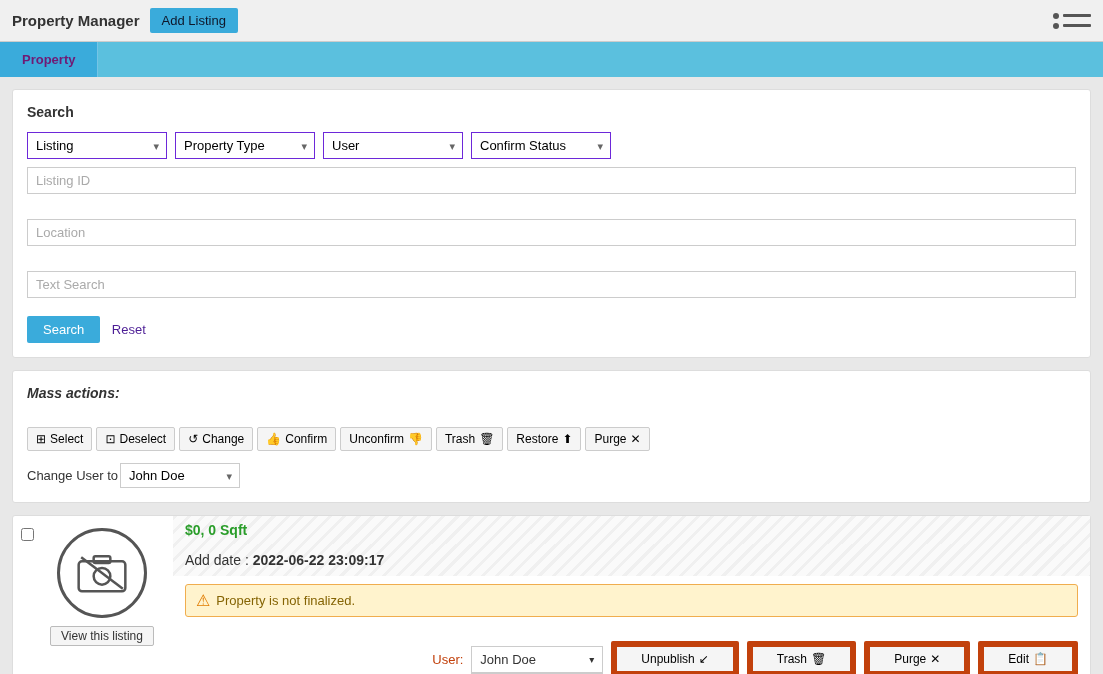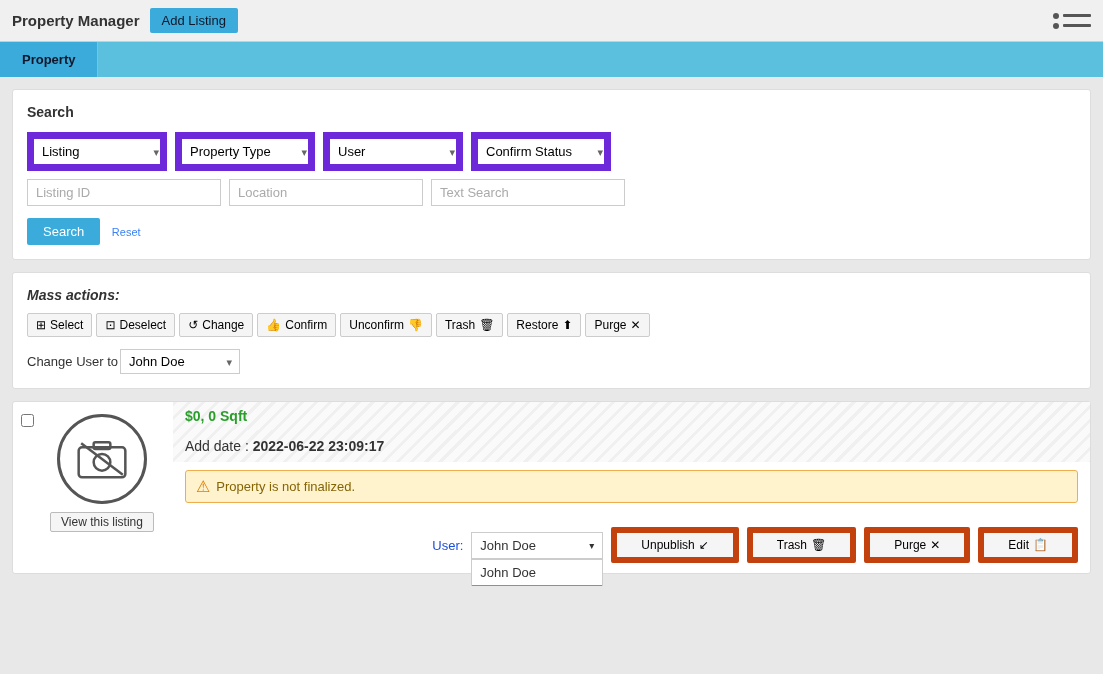--- a/index.html
+++ b/index.html
@@ -10,61 +10,61 @@
     .header-left { display: flex; align-items: center; gap: 10px; }
     .app-title { font-size: 15px; font-weight: bold; color: #333; }
     .add-listing-btn { background: #3aabdb; color: #0f172a; border: none; padding: 5px 12px; font-size: 13px; cursor: pointer; border-radius: 2px; }
     .header-right { display: flex; flex-direction: column; gap: 4px; }
     .hamburger-line { width: 28px; height: 3px; background: #555; border-radius: 1px; }
     .hamburger-dot { width: 6px; height: 6px; background: #555; border-radius: 50%; display: inline-block; }
     .hamburger-row { display: flex; align-items: center; gap: 4px; }
 
     
     .tab-bar { background: #5bc0de; padding: 0; }
-    .tab { display: inline-block; background: #3aabdb; color: #0f172a; padding: 10px 22px; font-size: 13px; font-weight: bold; border-right: 1px solid rgba(255,255,255,0.3); }
+    .tab { display: inline-block; background: #3aabdb; color: #701a75; padding: 10px 22px; font-size: 13px; font-weight: bold; border-right: 1px solid rgba(255,255,255,0.3); }
 
     
     .main { padding: 12px; }
 
     
     .panel { background: #fff; border: 1px solid #ddd; border-radius: 3px; margin-bottom: 12px; padding: 14px; }
     .panel-title { font-size: 14px; font-weight: bold; margin-bottom: 12px; }
 
     .search-row { display: flex; gap: 8px; margin-bottom: 8px; flex-wrap: wrap; }
     .select-wrapper { position: relative; }
-    .select-wrapper select { -webkit-appearance: none; appearance: none; padding: 5px 28px 5px 8px; border: 7px solid #6d28d9; background: #fff; font-size: 13px; cursor: pointer; min-width: 140px; outline: none; }
+    .select-wrapper select { -webkit-appearance: none; appearance: none; padding: 5px 28px 5px 8px; border: 1px solid #6d28d9; background: #fff; font-size: 13px; cursor: pointer; min-width: 140px; outline: none; }
     .select-wrapper::after { content: "▾"; position: absolute; right: 8px; top: 50%; transform: translateY(-50%); pointer-events: none; color: #666; font-size: 11px; }
 
-    .input-row { display: flex; gap: 8px; margin-bottom: 12px; flex-wrap: wrap; }
+    .input-row { display: flex; gap: 25px; margin-bottom: 18px; flex-wrap: wrap; flex-direction: column; }
     .search-input { border: 1px solid #ccc; padding: 5px 8px; font-size: 13px; min-width: 140px; outline: none; color: #999; }
     .search-input::placeholder { color: #aaa; }
 
     .search-btn { background: #3aabdb; color: #fff; border: none; padding: 6px 16px; font-size: 13px; cursor: pointer; border-radius: 2px; }
-    .reset-btn { background: none; border: none; color: #3b82f6; font-size: 11px; cursor: pointer; padding: 6px 8px; }
-
-    
-    .mass-actions-title { font-size: 14px; font-weight: bold; font-style: italic; margin-bottom: 10px; }
+    .reset-btn { background: none; border: none; color: #4c1d95; font-size: 13px; cursor: pointer; padding: 6px 8px; }
+
+    
+    .mass-actions-title { font-size: 14px; font-weight: bold; font-style: italic; margin-bottom: 26px; }
     .mass-actions-row { display: flex; gap: 4px; flex-wrap: wrap; margin-bottom: 12px; align-items: center; }
     .action-btn { display: flex; align-items: center; gap: 4px; border: 1px solid #ccc; background: #f5f5f5; padding: 4px 8px; font-size: 12px; cursor: pointer; border-radius: 2px; }
 
     .change-user-row { display: flex; align-items: center; gap: 2px; font-size: 13px; }
     .change-user-select { border: 1px solid #ccc; padding: 4px 24px 4px 8px; font-size: 13px; background: #fff; cursor: pointer; outline: none; -webkit-appearance: none; appearance: none; min-width: 120px; }
     .change-user-wrapper { position: relative; }
     .change-user-wrapper::after { content: "▾"; position: absolute; right: 8px; top: 50%; transform: translateY(-50%); pointer-events: none; color: #666; font-size: 11px; }
 
     
     .listing-card { background: #fff; border: 1px solid #ddd; border-radius: 3px; padding: 0; overflow: visible; position: relative; }
     .listing-checkbox { position: absolute; top: 12px; left: 12px; }
     .listing-image { width: 160px; min-width: 160px; padding: 12px 12px 12px 30px; display: flex; flex-direction: column; align-items: center; gap: 8px; }
     .no-photo-circle { width: 90px; height: 90px; border-radius: 50%; border: 3px solid #555; display: flex; align-items: center; justify-content: center; background: #fff; }
     .camera-icon { width: 50px; height: 40px; }
     .view-listing-btn { border: 1px solid #bbb; background: #f5f5f5; padding: 2px 10px; font-size: 12px; cursor: pointer; color: #333; white-space: nowrap; border-radius: 2px; }
     .warning-box { display: flex; align-items: center; gap: 6px; background: #fff3cd; border: 1px solid #f0ad4e; padding: 6px 10px; border-radius: 3px; margin-bottom: 10px; color: #856404; font-size: 13px; }
     .warning-icon { color: #e07b00; font-size: 16px; }
-    .user-label { font-size: 13px; color: #1d4ed8; }
+    .user-label { font-size: 13px; color: #c2410c; }
 
     
     .user-dropdown-wrapper { position: relative; }
     .user-select-box { border: 1px solid #ccc; background: #fff; font-size: 13px; cursor: pointer; }
     .user-select-header { display: flex; align-items: center; justify-content: space-between; padding: 5px 8px; min-width: 130px; }
     .user-dropdown-list { position: absolute; top: 100%; left: 0; right: 0; border: 1px solid #ccc; background: #fff; z-index: 10; }
     .user-dropdown-list .dropdown-item { padding: 5px 8px; cursor: pointer; font-size: 13px; }
     .user-dropdown-list .dropdown-item.selected { background: #3aabdb; color: #fff; }
 
     .listing-action-btn { display: flex; align-items: center; gap: 4px; border: 6px solid #c2410c; background: #f5f5f5; padding: 5px 24px; font-size: 12px; cursor: pointer; border-radius: 2px; }

